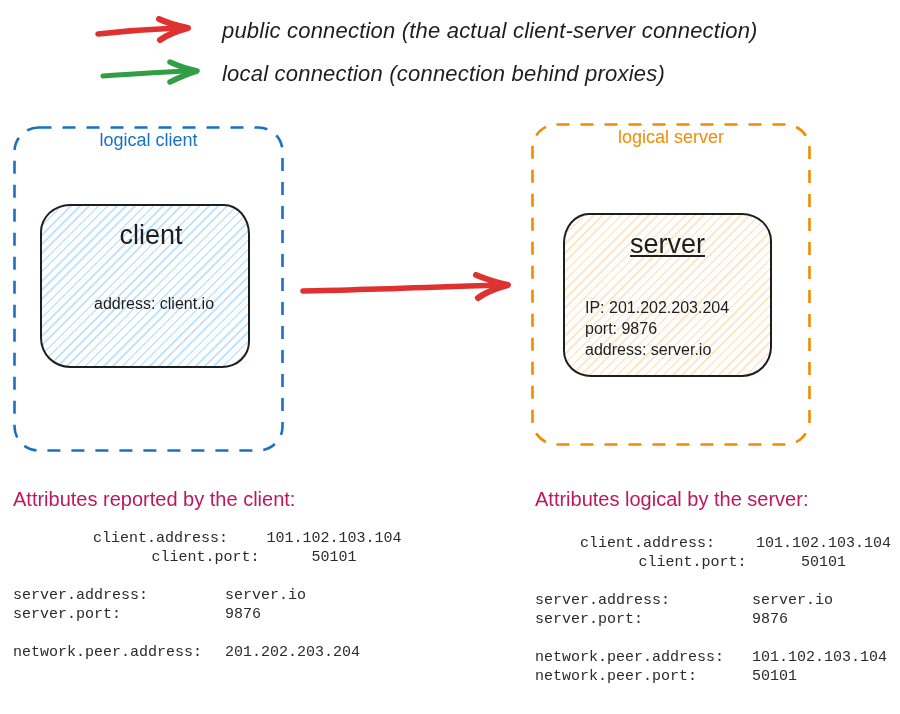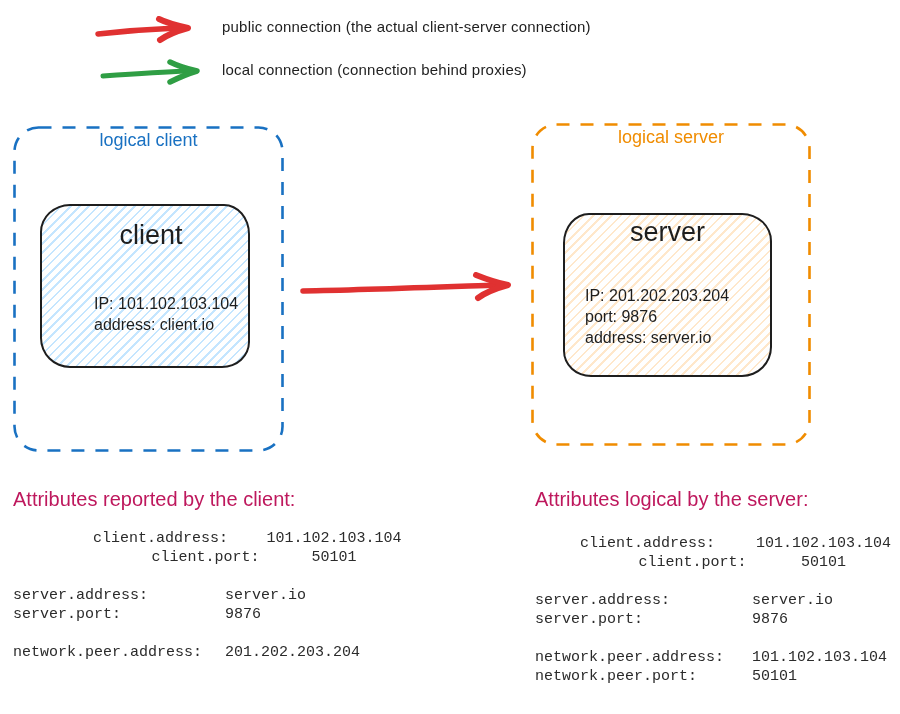--- a/index.html
+++ b/index.html
@@ -9,24 +9,25 @@
     height: 714px;
     background: #ffffff;
     font-family: "Liberation Sans", sans-serif;
     color: #1e1e1e;
     overflow: hidden;
   }
   .abs { position: absolute; }
 
   
   .legend-label {
-    font-size: 15px;
+    font-size: 22px;
     letter-spacing: 0.2px;
     white-space: nowrap;
     color: #1e1e1e;
+    font-style: italic;
   }
 
   
   .logical-label {
     font-size: 18px;
     text-align: center;
     white-space: nowrap;
   }
 
   
@@ -104,37 +105,36 @@
   <div class="abs legend-label" style="left:222px; top:61px;">local connection (connection behind proxies)</div>
 
   <svg class="abs" style="left:12px; top:125px;" width="273" height="328" viewBox="0 0 273 328">
     <rect x="2.5" y="2.5" width="268" height="323" rx="24" ry="24" fill="none" stroke-width="2.6" stroke-dasharray="13 11" stroke="#1971c2"></rect>
   </svg>
   <div class="abs logical-label" style="left: 12px; top: 130px; width: 273px; color: rgb(25, 113, 194);">logical client</div>
 
   <div class="abs node node-client" style="left:40px; top:204px; width:210px; height:164px;padding-left:12px;">
     <div class="node-title" style="margin-top:12px;">client</div>
     <div class="node-lines" style="margin-top:41px; padding-left:40px;">
-      <div>IP: 101.102.103.104</div>
       <div>address: client.io</div>
     </div>
   </div>
 
   <svg class="abs" style="left:300px; top:272px;" width="218" height="30" viewBox="0 0 218 30">
     <path d="M3,19 C60,18 140,15 198,13" fill="none" stroke-width="5.5" stroke-linecap="round" stroke="#e03131"></path>
     <path d="M176,3 C186,7 198,11 208,13 C197,16 186,20 178,26" fill="none" stroke-width="6" stroke-linecap="round" stroke-linejoin="round" stroke="#e03131"></path>
   </svg>
 
   <svg class="abs" style="left:530px; top:122px;" width="282" height="325" viewBox="0 0 282 325">
     <rect x="2.5" y="2.5" width="277" height="320" rx="24" ry="24" fill="none" stroke-width="2.6" stroke-dasharray="13 11" stroke="#f08c00"></rect>
   </svg>
   <div class="abs logical-label" style="left: 530px; top: 127px; width: 282px; color: rgb(240, 140, 0);">logical server</div>
 
   <div class="abs node node-server" style="left:563px; top:213px; width:209px; height:164px;">
-    <div class="node-title" style="">server</div>
+    <div class="node-title" style="margin-top:12px;text-decoration:underline;">server</div>
     <div class="node-lines" style="margin-top:36px; padding-left:20px;">
       <div>IP: 201.202.203.204</div>
       <div>port: 9876</div>
       <div>address: server.io</div>
     </div>
   </div>
 
   <div class="abs attrs-client" style="left:13px; top:486px; width:430px;">
     <div class="attr-heading">Attributes reported by the client:</div>
     <div class="attr-rows" style="margin-top:17px;">

